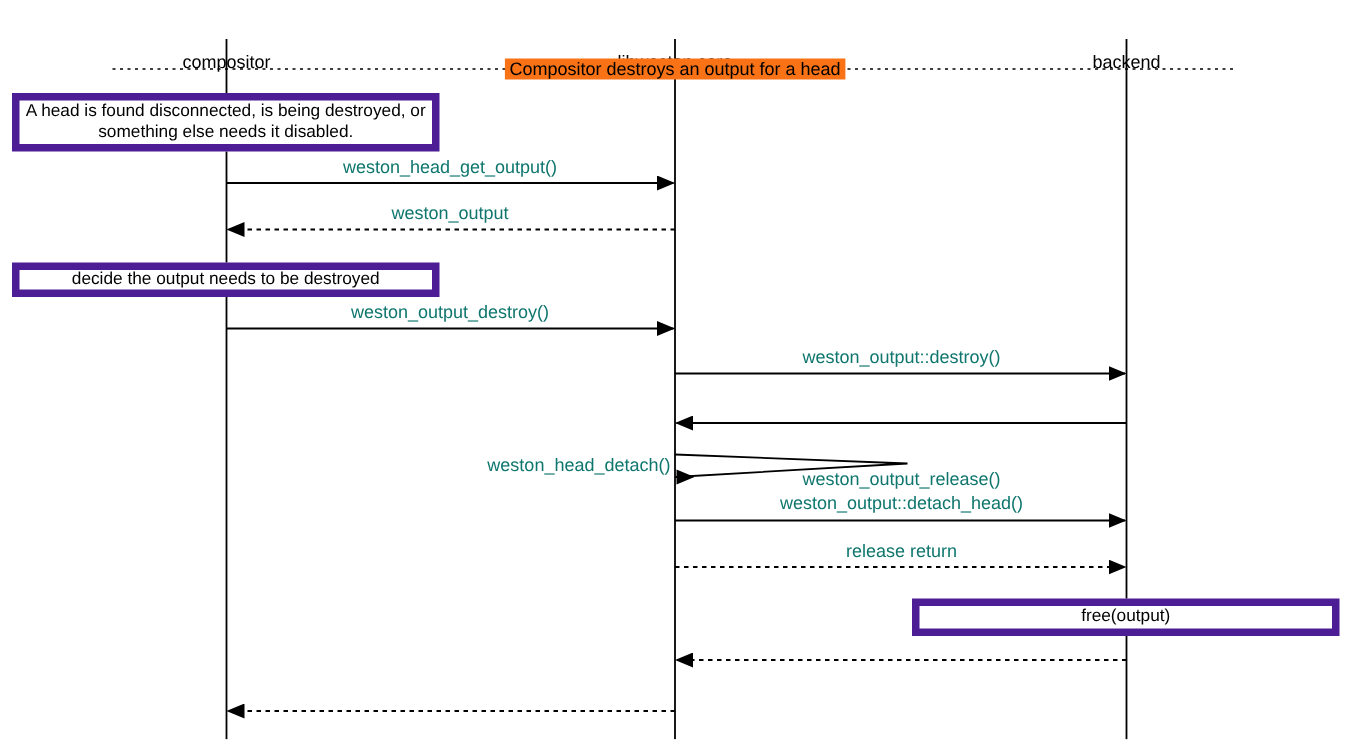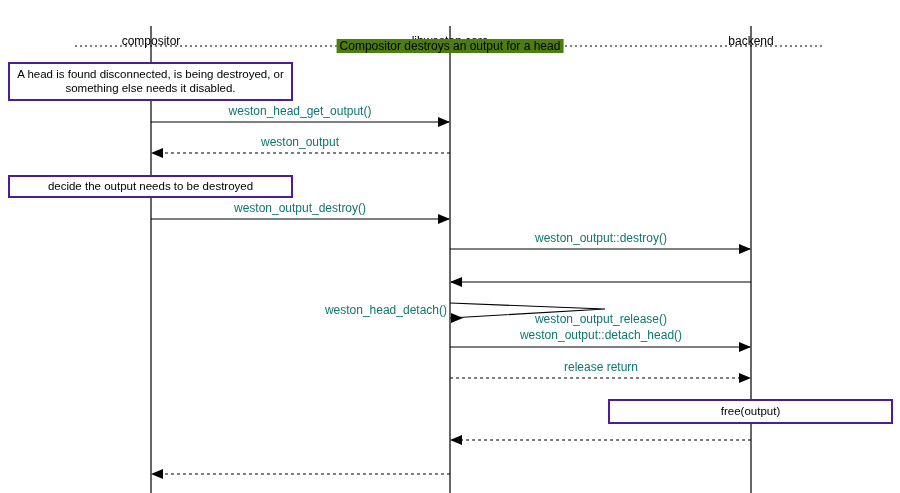--- a/index.html
+++ b/index.html
@@ -39,28 +39,28 @@
     transform: translate(-50%, -100%);
   }
   .msg-label.right-anchored {
     transform: translate(-100%, -50%);
   }
   .sep-label {
     position: absolute;
     font-size: 12px;
     color: #000000;
     white-space: nowrap;
-    background: #4d7c0f;
+    background: #f97316;
     padding: 0 3px;
     transform: translate(-50%, -50%);
   }
   .note-box {
     position: absolute;
     box-sizing: border-box;
-    border: 2px solid #4c1d95;
+    border: 5px solid #4c1d95;
     background: #ffffff;
     font-size: 11.5px;
     color: #000000;
     text-align: center;
     display: flex;
     align-items: center;
     justify-content: center;
     line-height: 1.18;
     padding: 1px 4px;
   }

